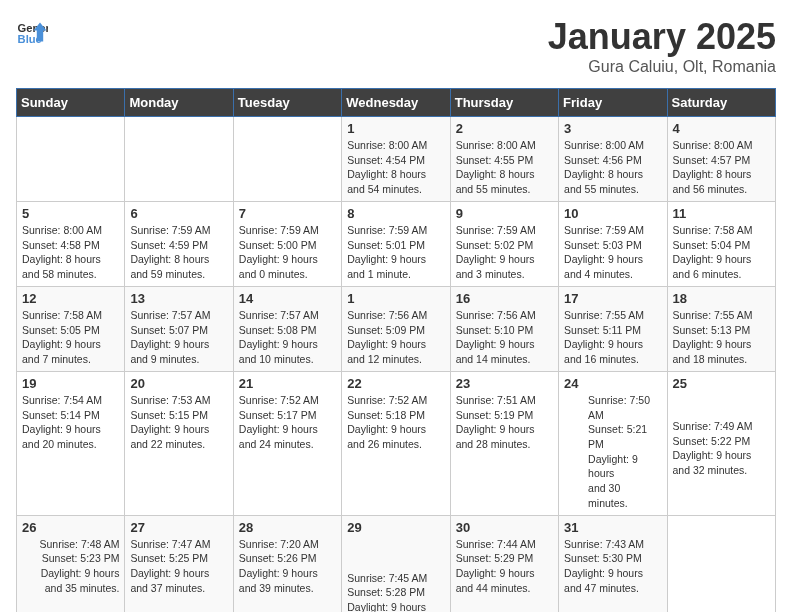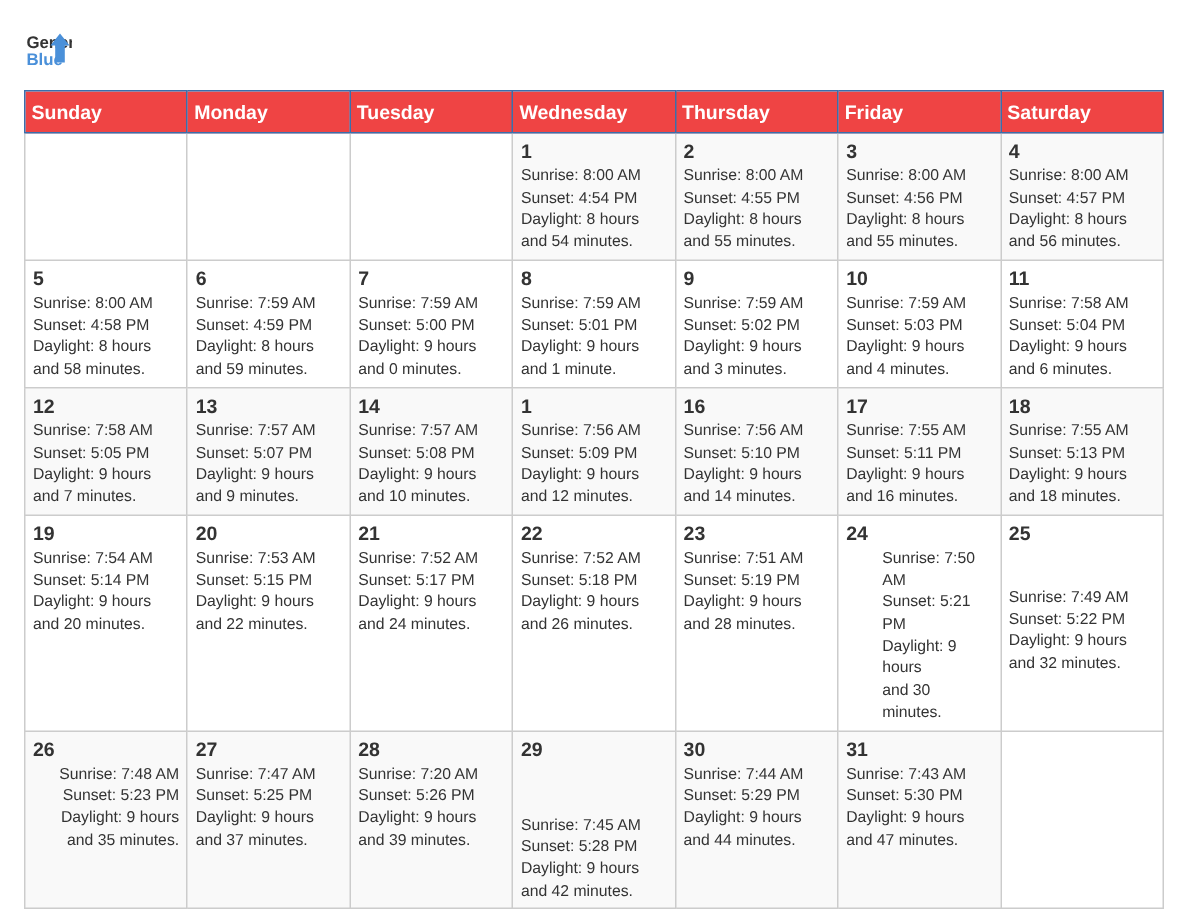--- a/index.html
+++ b/index.html
@@ -36,21 +36,21 @@
     .subtitle {
       font-size: 16px;
       color: #555;
     }
     table {
       width: 100%;
       border-collapse: collapse;
       table-layout: fixed;
     }
     thead tr th {
-      background-color: #ef4444;
+      background-color: #404040;
       color: #fff;
       font-size: 13px;
       font-weight: bold;
       padding: 6px 4px;
       text-align: left;
       border: 1px solid #3a6fab;
     }
     tbody tr td {
       vertical-align: top;
       border: 1px solid #ccc;
@@ -80,20 +80,24 @@
 </head>
 <body>
 
 <div class="header">
   <div class="logo">
     <svg class="logo-icon" viewBox="0 0 40 40">
       <text x="2" y="20" font-size="14" font-weight="bold" fill="#333">General</text>
       <text x="2" y="34" font-size="14" font-weight="bold" fill="#4a90d9">Blue</text>
       <polygon points="30,8 38,18 34,18 34,32 26,32 26,18 22,18" fill="#4a90d9"></polygon>
     </svg>
+  </div>
+  <div class="title-block">
+    <div class="month-title">January 2025</div>
+    <div class="subtitle">Gura Caluiu, Olt, Romania</div>
   </div>
 </div>
 
 <table>
   <thead>
     <tr>
     <th>Sunday</th>
         <th>Monday</th>
         <th>Tuesday</th>
         <th>Wednesday</th>

